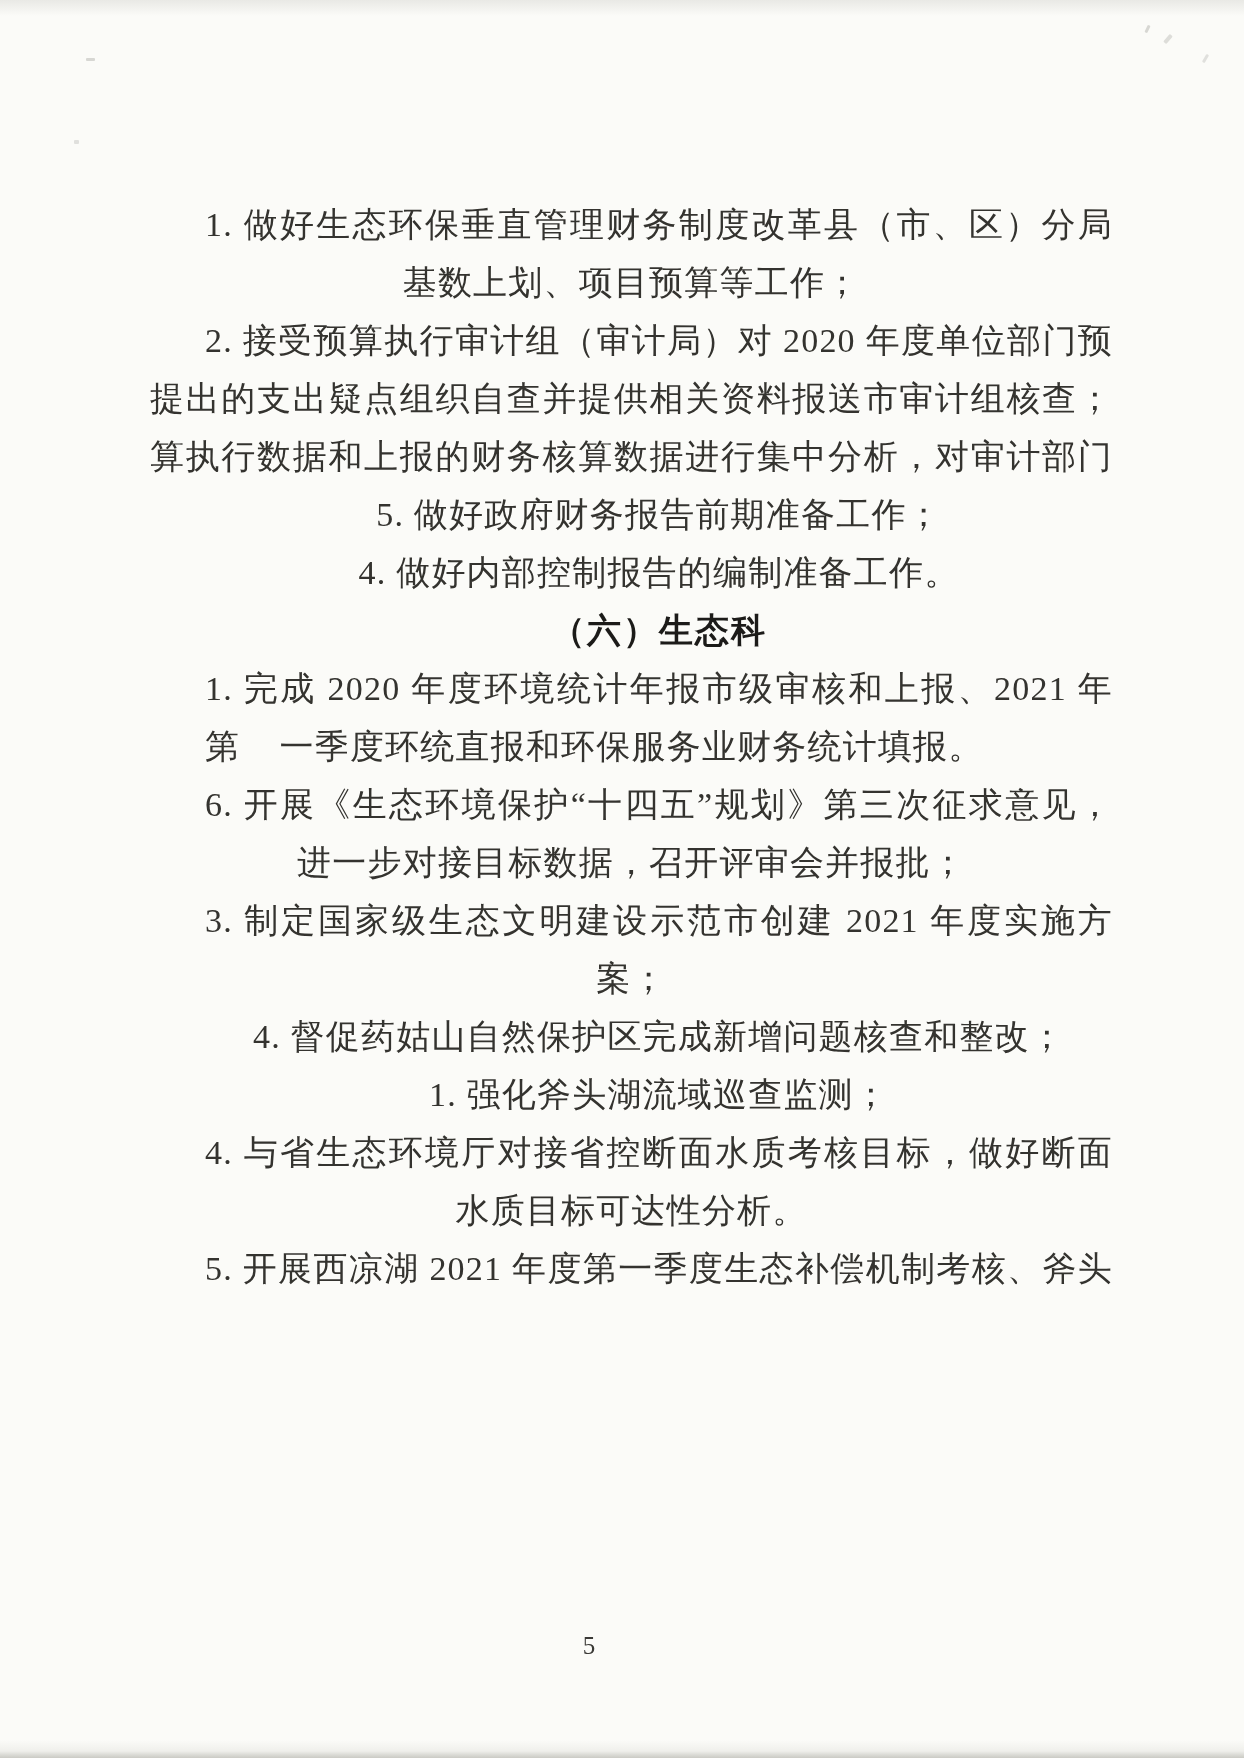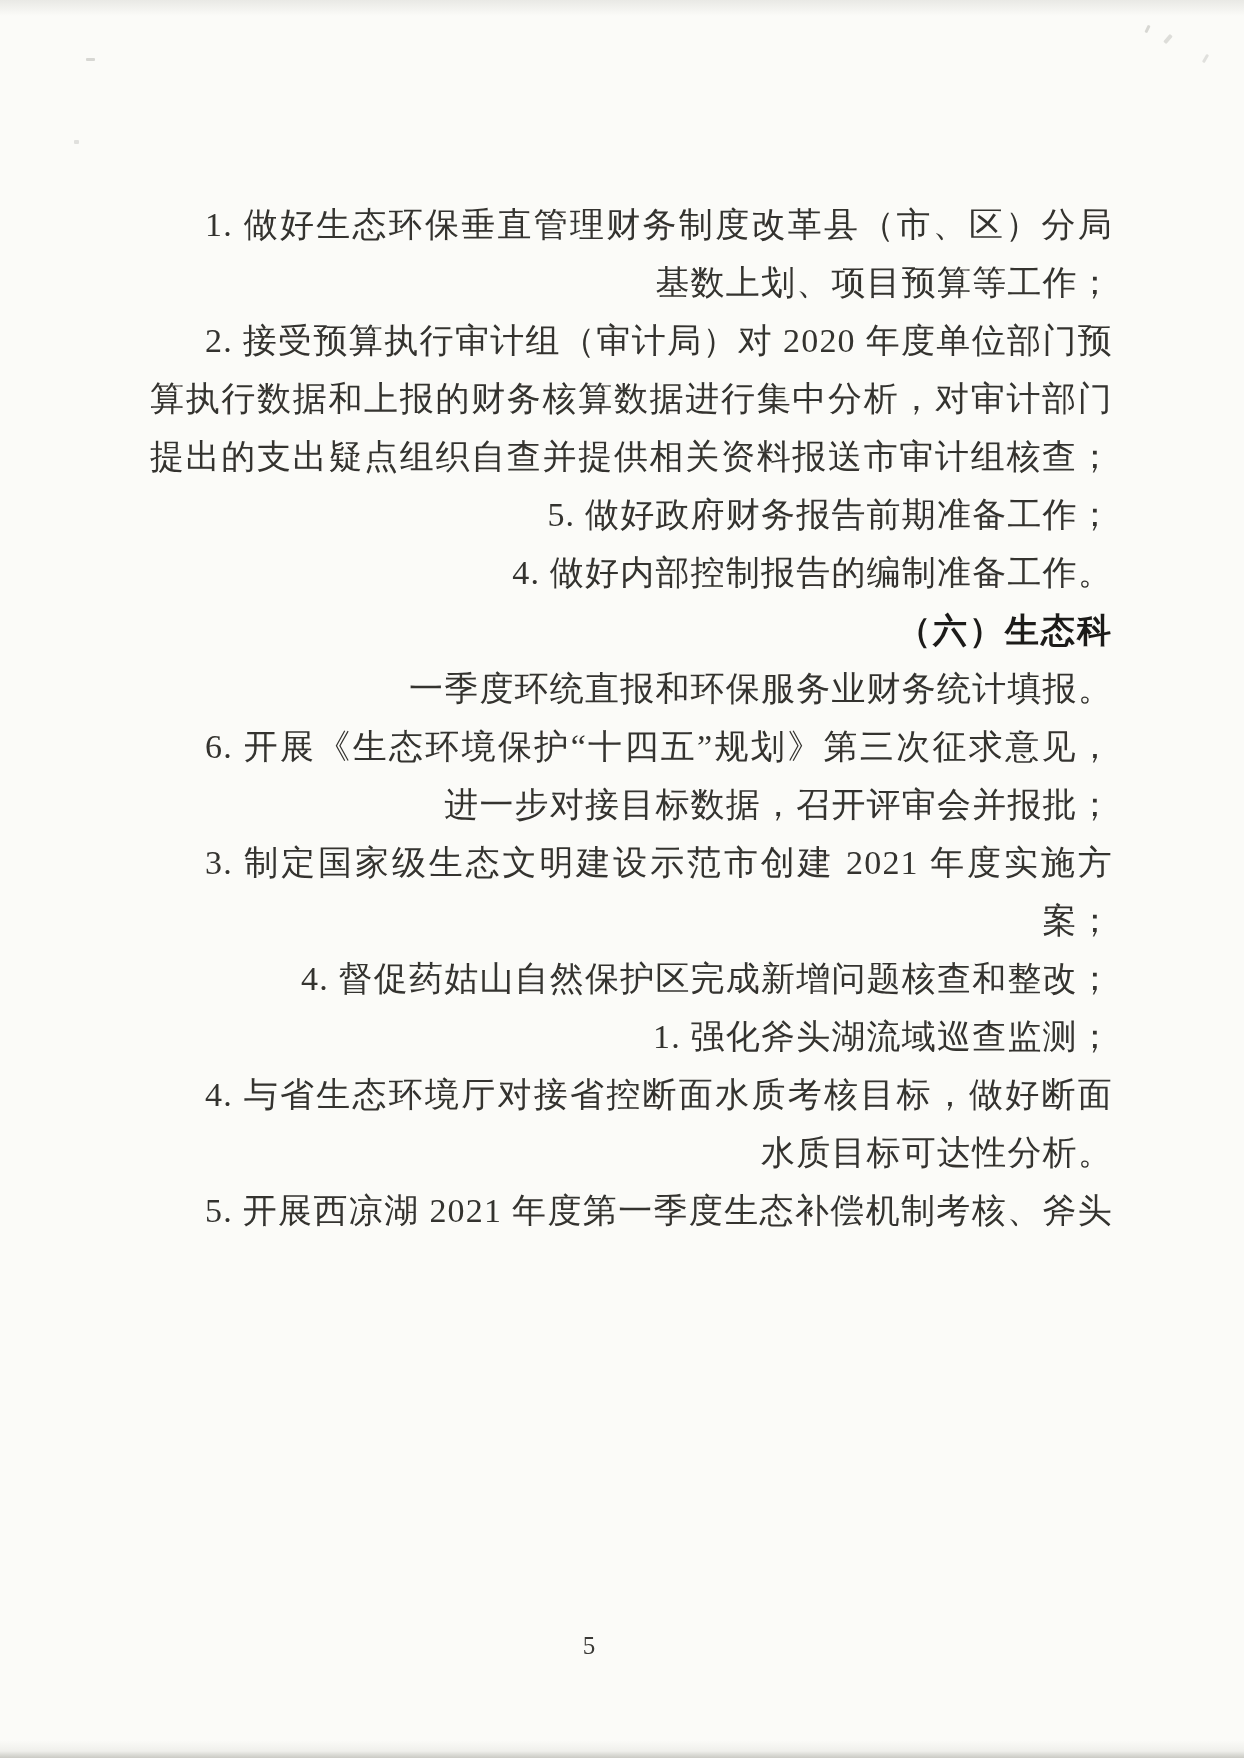--- a/index.html
+++ b/index.html
@@ -28,21 +28,21 @@
     left: 150px;
     top: 196px;
     width: 963px;
   }
   .line {
     height: 58px;
     line-height: 58px;
     font-size: 34px;
     letter-spacing: 1.2px;
     color: #34332f;
-    text-align: right;
+    text-align: center;
     white-space: normal;
     overflow: visible;
   }
   .line.indent { padding-left: 55px; }
   .line.justify {
     text-align: justify;
     text-align-last: justify;
   }
   .line.bold {
     font-weight: 700;
@@ -74,25 +74,26 @@
   .speck.s5 { left: 1204px; top: 54px; width: 3px; height: 9px; transform: rotate(30deg); opacity: 0.4; }
 </style>
 </head>
 <body>
 
 <div class="page">
   <div class="content" id="lines-container">
       <div class="line indent justify">1. 做好生态环保垂直管理财务制度改革县（市、区）分局</div>
       <div class="line">基数上划、项目预算等工作；</div>
       <div class="line indent justify">2. 接受预算执行审计组（审计局）对 2020 年度单位部门预</div>
+      <div class="line justify">提出的支出疑点组织自查并提供相关资料报送市审计组核查；</div>
       <div class="line justify">算执行数据和上报的财务核算数据进行集中分析，对审计部门</div>
-      <div class="line justify">提出的支出疑点组织自查并提供相关资料报送市审计组核查；</div>
       <div class="line indent">5. 做好政府财务报告前期准备工作；</div>
       <div class="line indent">4. 做好内部控制报告的编制准备工作。</div>
       <div class="line indent bold">（六）生态科</div>
+      <div class="line indent justify">1. 完成 2020 年度环境统计年报市级审核和上报、2021 年第</div>
       <div class="line">一季度环统直报和环保服务业财务统计填报。</div>
       <div class="line indent justify">6. 开展《生态环境保护“十四五”规划》第三次征求意见，</div>
       <div class="line">进一步对接目标数据，召开评审会并报批；</div>
       <div class="line indent justify">3. 制定国家级生态文明建设示范市创建 2021 年度实施方</div>
       <div class="line">案；</div>
       <div class="line indent">4. 督促药姑山自然保护区完成新增问题核查和整改；</div>
       <div class="line indent">1. 强化斧头湖流域巡查监测；</div>
       <div class="line indent justify">4. 与省生态环境厅对接省控断面水质考核目标，做好断面</div>
       <div class="line">水质目标可达性分析。</div>
       <div class="line indent justify">5. 开展西凉湖 2021 年度第一季度生态补偿机制考核、斧头</div>

